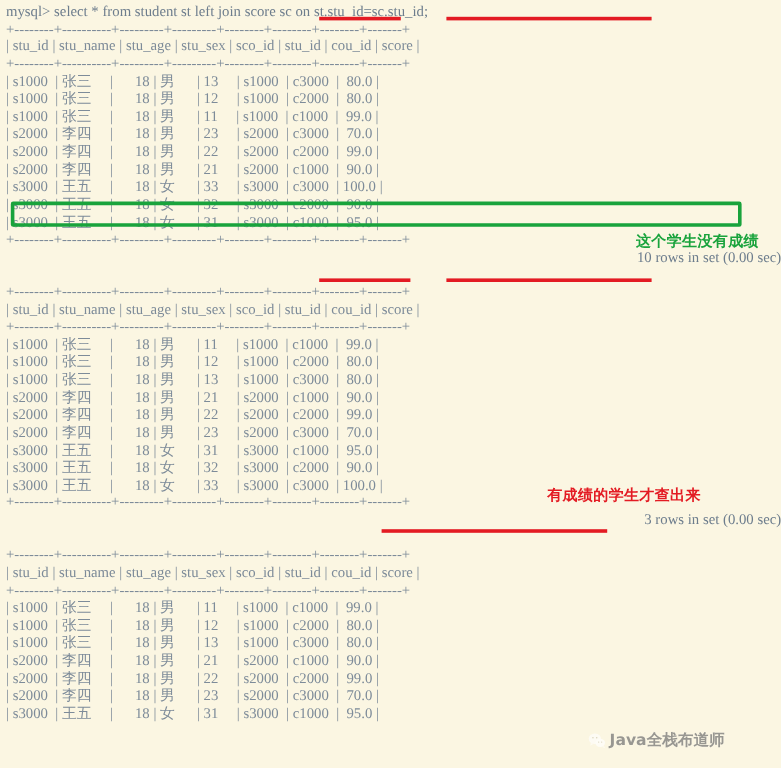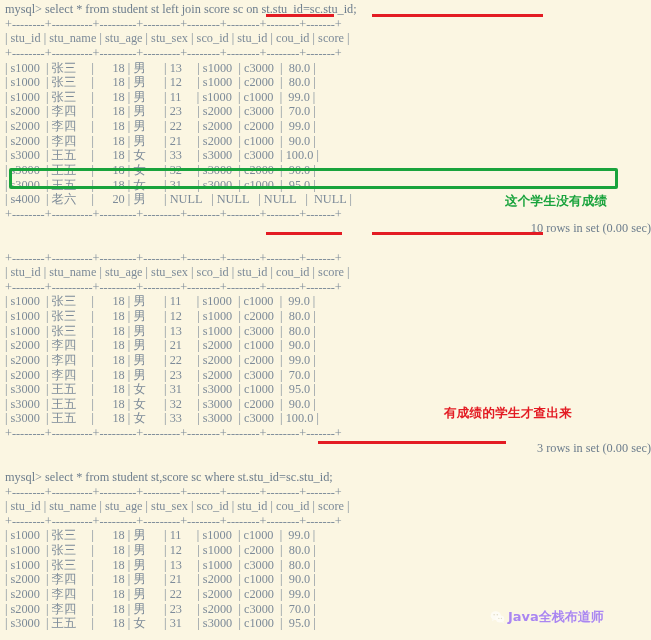--- a/index.html
+++ b/index.html
@@ -79,21 +79,21 @@
   .note-red { color: #e31b23; }
   .watermark {
     position: absolute;
     display: flex;
     align-items: center;
     gap: 3px;
     opacity: 0.72;
     font-family: "DejaVu Sans", "Liberation Sans", sans-serif;
     font-size: 13px;
     font-weight: bold;
-    color: #8b5cf6;
+    color: #737373;
     text-shadow: 0 0 1px rgba(255,255,255,0.6);
     white-space: nowrap;
   }
   .wm-icon {
     width: 15px;
     height: 15px;
     flex: 0 0 15px;
   }
 </style>
 </head>
@@ -109,66 +109,64 @@
     <pre class="term-line">+--------+----------+---------+---------+--------+--------+--------+-------+</pre>
     <pre class="term-line">| s1000  | 张三     |      18 | 男      | 13     | s1000  | c3000  |  80.0 |</pre>
     <pre class="term-line">| s1000  | 张三     |      18 | 男      | 12     | s1000  | c2000  |  80.0 |</pre>
     <pre class="term-line">| s1000  | 张三     |      18 | 男      | 11     | s1000  | c1000  |  99.0 |</pre>
     <pre class="term-line">| s2000  | 李四     |      18 | 男      | 23     | s2000  | c3000  |  70.0 |</pre>
     <pre class="term-line">| s2000  | 李四     |      18 | 男      | 22     | s2000  | c2000  |  99.0 |</pre>
     <pre class="term-line">| s2000  | 李四     |      18 | 男      | 21     | s2000  | c1000  |  90.0 |</pre>
     <pre class="term-line">| s3000  | 王五     |      18 | 女      | 33     | s3000  | c3000  | 100.0 |</pre>
     <pre class="term-line">| s3000  | 王五     |      18 | 女      | 32     | s3000  | c2000  |  90.0 |</pre>
     <pre class="term-line">| s3000  | 王五     |      18 | 女      | 31     | s3000  | c1000  |  95.0 |</pre>
-    <pre class="term-line">| s4000  | 老六     |      20 | 男      | NULL   | NULL   | NULL   |  NULL |</pre>
     <pre class="term-line">+--------+----------+---------+---------+--------+--------+--------+-------+</pre>
     <pre class="term-line status">10 rows in set (0.00 sec)</pre>
     <pre class="term-line blank"> </pre>
 
     <pre class="term-line">+--------+----------+---------+---------+--------+--------+--------+-------+</pre>
     <pre class="term-line">| stu_id | stu_name | stu_age | stu_sex | sco_id | stu_id | cou_id | score |</pre>
     <pre class="term-line">+--------+----------+---------+---------+--------+--------+--------+-------+</pre>
     <pre class="term-line">| s1000  | 张三     |      18 | 男      | 11     | s1000  | c1000  |  99.0 |</pre>
     <pre class="term-line">| s1000  | 张三     |      18 | 男      | 12     | s1000  | c2000  |  80.0 |</pre>
     <pre class="term-line">| s1000  | 张三     |      18 | 男      | 13     | s1000  | c3000  |  80.0 |</pre>
     <pre class="term-line">| s2000  | 李四     |      18 | 男      | 21     | s2000  | c1000  |  90.0 |</pre>
     <pre class="term-line">| s2000  | 李四     |      18 | 男      | 22     | s2000  | c2000  |  99.0 |</pre>
     <pre class="term-line">| s2000  | 李四     |      18 | 男      | 23     | s2000  | c3000  |  70.0 |</pre>
     <pre class="term-line">| s3000  | 王五     |      18 | 女      | 31     | s3000  | c1000  |  95.0 |</pre>
     <pre class="term-line">| s3000  | 王五     |      18 | 女      | 32     | s3000  | c2000  |  90.0 |</pre>
     <pre class="term-line">| s3000  | 王五     |      18 | 女      | 33     | s3000  | c3000  | 100.0 |</pre>
     <pre class="term-line">+--------+----------+---------+---------+--------+--------+--------+-------+</pre>
     <pre class="term-line status">3 rows in set (0.00 sec)</pre>
     <pre class="term-line blank"> </pre>
 
-    <pre class="term-line prompt">mysql&gt; select * from student st,score sc where st.stu_id=sc.stu_id;</pre>
     <pre class="term-line">+--------+----------+---------+---------+--------+--------+--------+-------+</pre>
     <pre class="term-line">| stu_id | stu_name | stu_age | stu_sex | sco_id | stu_id | cou_id | score |</pre>
     <pre class="term-line">+--------+----------+---------+---------+--------+--------+--------+-------+</pre>
     <pre class="term-line">| s1000  | 张三     |      18 | 男      | 11     | s1000  | c1000  |  99.0 |</pre>
     <pre class="term-line">| s1000  | 张三     |      18 | 男      | 12     | s1000  | c2000  |  80.0 |</pre>
     <pre class="term-line">| s1000  | 张三     |      18 | 男      | 13     | s1000  | c3000  |  80.0 |</pre>
     <pre class="term-line">| s2000  | 李四     |      18 | 男      | 21     | s2000  | c1000  |  90.0 |</pre>
     <pre class="term-line">| s2000  | 李四     |      18 | 男      | 22     | s2000  | c2000  |  99.0 |</pre>
     <pre class="term-line">| s2000  | 李四     |      18 | 男      | 23     | s2000  | c3000  |  70.0 |</pre>
     <pre class="term-line">| s3000  | 王五     |      18 | 女      | 31     | s3000  | c1000  |  95.0 |</pre>
 
   </div>
 
   <div class="underline-red ann" style="left:266px; top:14px; width:68px;"></div>
   <div class="underline-red ann" style="left:372px; top:14px; width:171px;"></div>
 
   <div class="green-box ann" style="left:9px; top:168px; width:609px; height:21px;"></div>
 
-  <div class="note note-green ann" style="left:505px; top:193px;">这个学生没有成绩</div>
+  <div class="note note-green ann" style="left:530px; top:193px;">这个学生没有成绩</div>
 
   <div class="underline-red ann" style="left:266px; top:232px; width:76px;"></div>
   <div class="underline-red ann" style="left:372px; top:232px; width:171px;"></div>
 
-  <div class="note note-red ann" style="left:444px; top:405px;text-align:right;">有成绩的学生才查出来</div>
+  <div class="note note-red ann" style="left:456px; top:405px;text-align:right;">有成绩的学生才查出来</div>
 
   <div class="underline-red ann" style="left:318px; top:441px; width:188px;"></div>
 
   <div class="watermark ann" style="left:490px; top:608px;">
     <svg class="wm-icon" viewBox="0 0 24 24">
       <ellipse cx="9.2" cy="9" rx="8.2" ry="7" fill="#ffffff" opacity="0.85"></ellipse>
       <path d="M4 14.5 L3 18 L6.8 16.1 Z" fill="#ffffff" opacity="0.85"></path>
       <circle cx="6.6" cy="7.6" r="1.05" fill="#cfc9b0"></circle>
       <circle cx="11.6" cy="7.6" r="1.05" fill="#cfc9b0"></circle>
       <ellipse cx="16.2" cy="14.5" rx="6.6" ry="5.6" fill="#ffffff" opacity="0.9"></ellipse>

